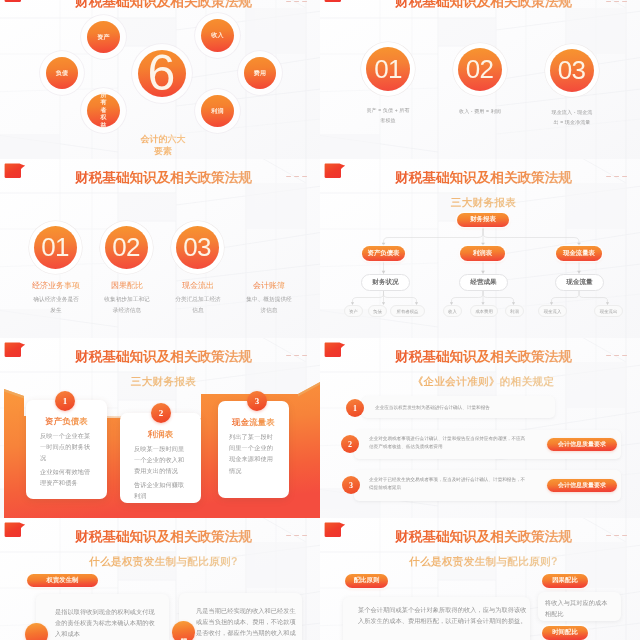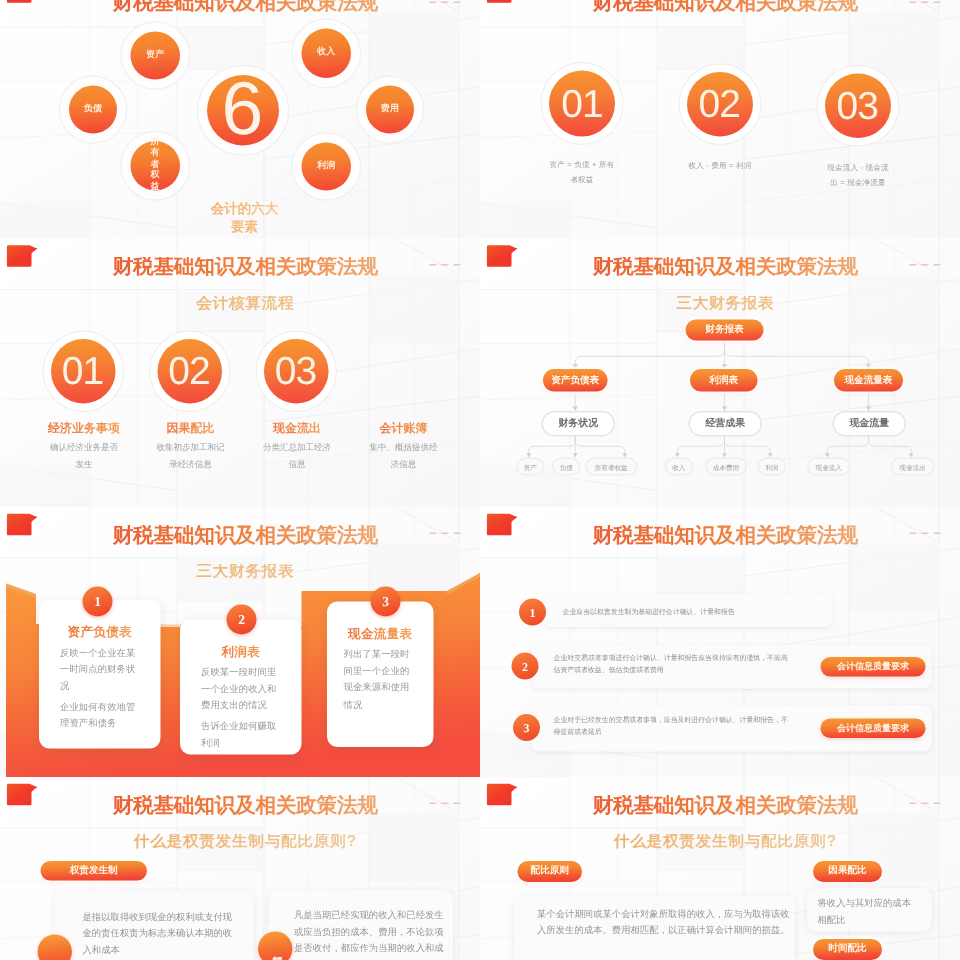--- a/index.html
+++ b/index.html
@@ -42,21 +42,21 @@
      position:absolute;left:0;right:0;text-align:center;
      line-height:1;top:50%;transform:translateY(-53%);}
 
   .numring{position:absolute;border-radius:50%;
     background:linear-gradient(177deg,#f7952f 0%,#f58035 38%,#f4603a 72%,#f3483b 100%);
     box-shadow:0 0 0 5px rgba(255,255,255,.97),0 0 0 5.6px #eeeaea;
     display:flex;align-items:center;justify-content:center;
     color:#fdf3e4;font-size:26px;font-weight:normal;
     font-family:"Liberation Sans",sans-serif;letter-spacing:-.6px;}
 
-  .stepcap{position:absolute;text-align:center;font-size:8px;font-weight:bold;
+  .stepcap{position:absolute;text-align:center;font-size:8px;font-weight:normal;
     letter-spacing:0px;
     background:linear-gradient(96deg,#ee6330,#f3984f 70%,#f5b279);
     -webkit-background-clip:text;background-clip:text;color:transparent;}
   .stepdesc{position:absolute;text-align:center;font-size:5.7px;color:#a0a0a0;
     line-height:11px;}
 
   .pill{position:absolute;border-radius:9px;display:flex;align-items:center;
     justify-content:center;color:#fff6ec;font-size:6.4px;font-weight:bold;
     background:linear-gradient(178deg,#f79836 0%,#f5802f 40%,#f25836 78%,#f04235 100%);
     box-shadow:0 0 0 1.6px rgba(255,255,255,.75),0 1px 3px rgba(240,100,50,.2);}
@@ -297,21 +297,20 @@
       <defs>
           <linearGradient id="fgx3" x1="0" y1="0" x2="0.75" y2="1">
             <stop offset="0" stop-color="#f2592a"></stop>
             <stop offset="55%" stop-color="#f03a29"></stop>
             <stop offset="100%" stop-color="#ef3330"></stop>
           </linearGradient>
         </defs>
       <path d="M0.6 1.6 C0.6 0.9 1.0 0.5 1.7 0.5 L15.6 0.5 C17.9 1.6 19.5 2.3 21.2 2.6 C19.6 3.5 18.2 4.6 17.0 6.0 L17.0 13.8 C17.0 14.5 16.6 14.9 15.9 14.9 L1.7 14.9 C1.0 14.9 0.6 14.5 0.6 13.8 Z" fill="url(#fgx3)"></path>
     </svg>
     <div class="title">财税基础知识及相关政策法规</div>
-    <div class="subtitle">会计核算流程</div>
     <div class="dashes">
         <i></i>
         <i></i>
         <i></i>
       </div>
     <div class="numring" style="left:33.5px;top:67px;width:43px;height:43px;">
       <span>01</span>
       </div>
     <div class="numring" style="left:104.5px;top:67px;width:43px;height:43px;">
       <span>02</span>
@@ -550,20 +549,21 @@
       <defs>
           <linearGradient id="fgx6" x1="0" y1="0" x2="0.75" y2="1">
             <stop offset="0" stop-color="#f2592a"></stop>
             <stop offset="55%" stop-color="#f03a29"></stop>
             <stop offset="100%" stop-color="#ef3330"></stop>
           </linearGradient>
         </defs>
       <path d="M0.6 1.6 C0.6 0.9 1.0 0.5 1.7 0.5 L15.6 0.5 C17.9 1.6 19.5 2.3 21.2 2.6 C19.6 3.5 18.2 4.6 17.0 6.0 L17.0 13.8 C17.0 14.5 16.6 14.9 15.9 14.9 L1.7 14.9 C1.0 14.9 0.6 14.5 0.6 13.8 Z" fill="url(#fgx6)"></path>
     </svg>
     <div class="title">财税基础知识及相关政策法规</div>
+    <div class="subtitle">《企业会计准则》的相关规定</div>
     <div class="dashes">
         <i></i>
         <i></i>
         <i></i>
       </div>
 
     <div class="rowbar" style="left:42px;top:58px;width:193px;height:22px;"></div>
     <div class="smallcircle" style="left:26px;top:61px;width:18px;height:18px;">1</div>
     <div class="rowtext" style="left:55px;top:66px;width:175px;">企业应当以权责发生制为基础进行会计确认、计量和报告</div>
 

